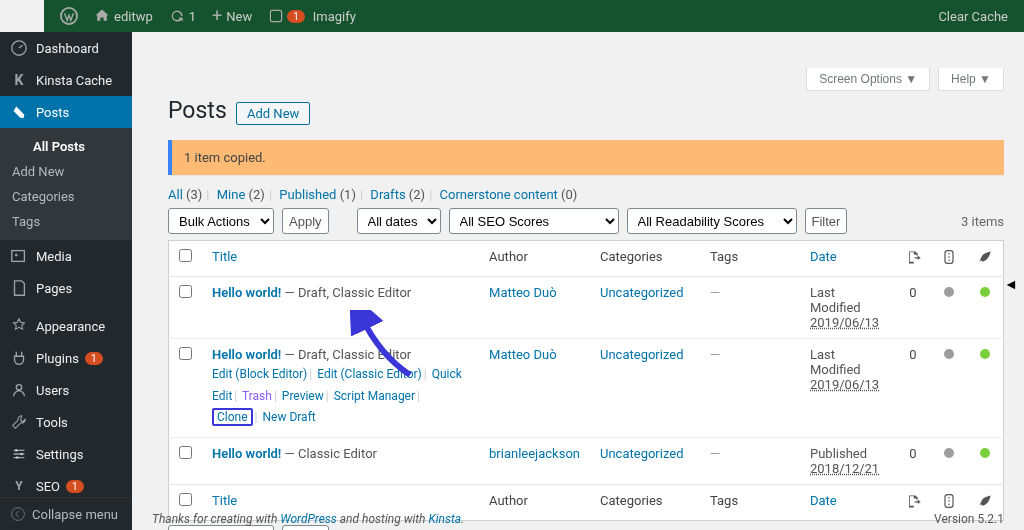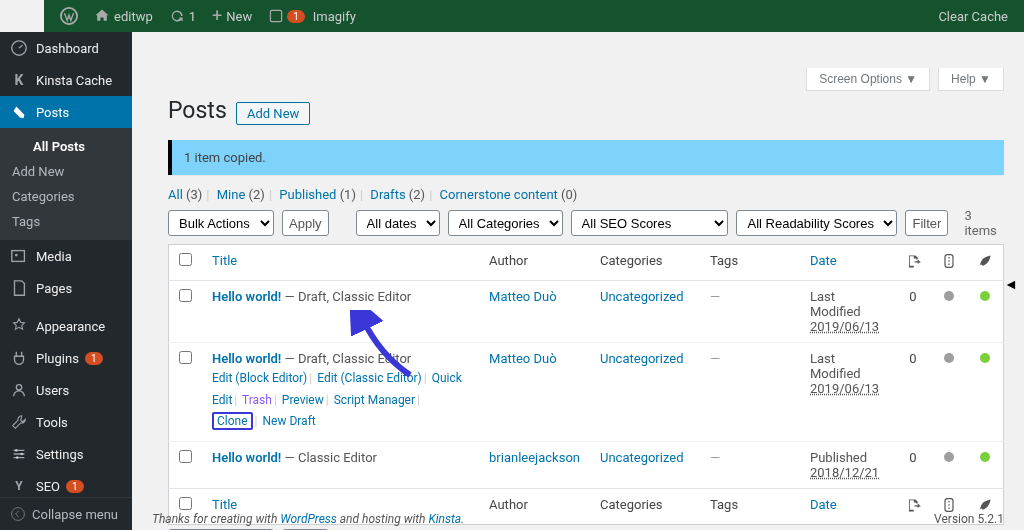--- a/index.html
+++ b/index.html
@@ -24,21 +24,21 @@
 #sidebar .submenu .sub { padding: 5px 12px; color: #b4b9be; cursor: pointer; font-size: 13px; }
 #sidebar .submenu .sub.current { color: #fff; font-weight: 600; margin-left: 21px; }
 #sidebar .collapse { position: absolute; bottom: 0; left: 0; right: 0; padding: 8px 10px; color: #b4b9be; cursor: pointer; font-size: 13px; display:flex; align-items:center; border-top:1px solid #333; }
 
 
 #main { position: absolute; left: 132px; top: 32px; right: 0; bottom: 0; padding: 0 20px 0 36px; overflow: hidden; margin-top: 32px; }
 .screen-meta { display: flex; justify-content: flex-end; gap: 8px; margin: 4px 0 0; }
 .screen-meta button { background: #fff; border: 1px solid #ddd; border-top: none; padding: 4px 12px; font-size: 12px; color: #72777c; cursor: pointer; }
 h1.heading { font-size: 23px; font-weight: 400; margin: 6px 0 10px; display: inline-block; color:#23282d; }
 .page-title-action { display: inline-block; margin-left: 6px; padding: 3px 10px; border: 1px solid #0071a1; color: #0071a1; border-radius: 2px; font-size: 13px; cursor: pointer; background:#f3f5f6; }
-.notice { background: #7dd3fc; border-left: 4px solid #000000; box-shadow: 0 1px 1px rgba(0,0,0,.04); padding: 10px 12px; margin: 6px 0 12px; }
+.notice { background: #fdba74; border-left: 4px solid #3b82f6; box-shadow: 0 1px 1px rgba(0,0,0,.04); padding: 10px 12px; margin: 6px 0 12px; }
 
 .subsubsub { font-size: 13px; color: #666; margin-bottom: 6px; }
 .subsubsub a { color: #0073aa; }
 .subsubsub .sep { padding: 0 4px; color: #ccc; }
 .subsubsub .count { color: #555; }
 
 .tablenav { display: flex; align-items: center; gap: 8px; margin: 4px 0 6px; }
 .tablenav select, .tablenav button, .tablenav input[type=text] { font-size: 13px; padding: 2px 6px; border: 1px solid #7e8993; border-radius: 3px; background: #fff; height: 26px; }
 .tablenav button { cursor: pointer; color:#555;}
 .tablenav .spacer { flex: 1; }
@@ -221,21 +221,20 @@
     <a>Published</a> <span class="count">(1)</span><span class="sep">|</span>
     <a>Drafts</a> <span class="count">(2)</span><span class="sep">|</span>
     <a>Cornerstone content</a> <span class="count">(0)</span>
   </div>
 
   <div class="tablenav">
     <select><option>Bulk Actions</option></select>
     <button>Apply</button>
     <span style="width:12px"></span>
     <select><option>All dates</option></select>
-    <select><option>All Categories</option></select>
     <select style="width:170px"><option>All SEO Scores</option></select>
     <select style="width:170px"><option>All Readability Scores</option></select>
     <button>Filter</button>
     <div class="spacer"></div>
     <span class="items-count">3 items</span>
   </div>
 
   <table class="list">
     <thead>
       <tr>

